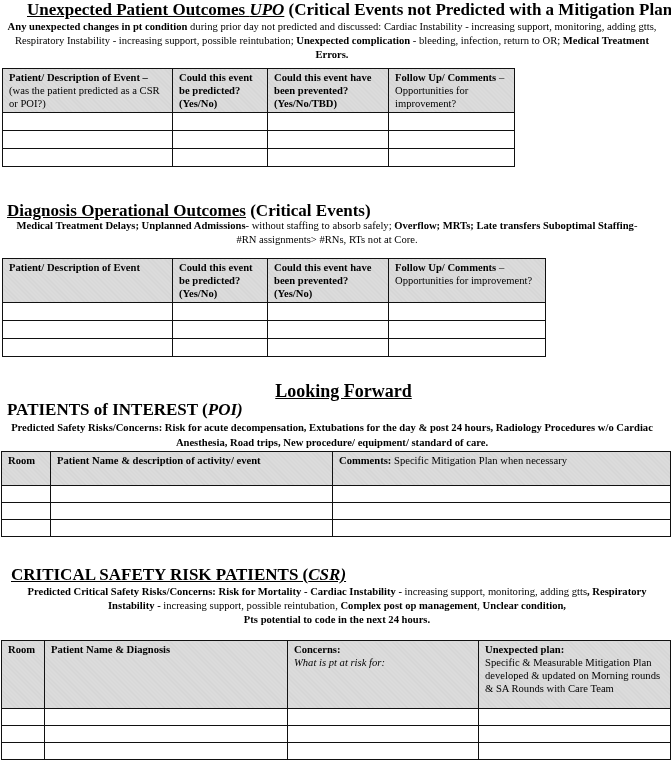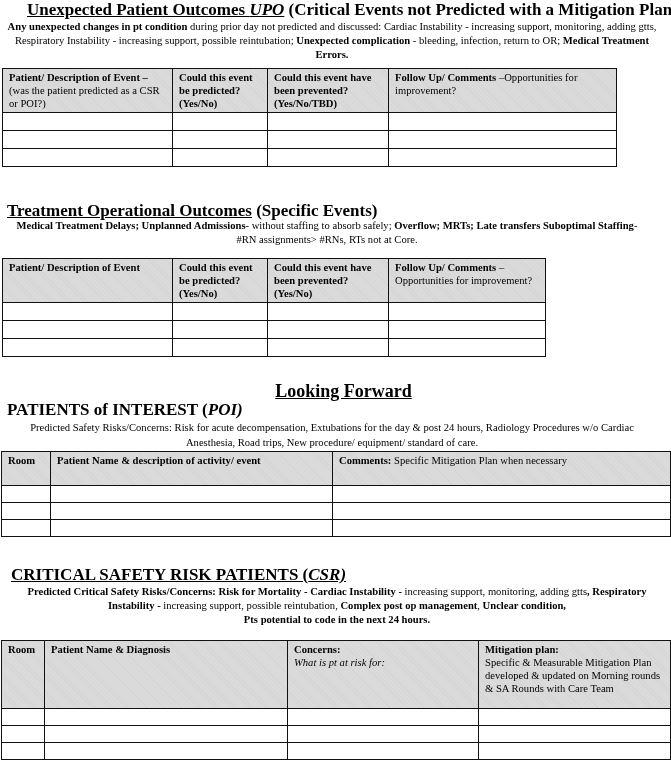--- a/index.html
+++ b/index.html
@@ -32,21 +32,21 @@
   .poi-title { font-size: 17px; font-weight: bold; line-height: 20px; }
 </style>
 </head>
 <body>
 
 <div class="abs h1" style="left:7px; top:0px;margin-left:20px;">
   <span class="ul"><span>Unexpected Patient Outcomes </span><i>UPO</i></span><span> (Critical Events not Predicted with a Mitigation Plan)</span>
 </div>
 <div class="abs desc" id="upo-desc" style="left:7px; top:20px; width:650px;"><b>Any unexpected changes in pt condition</b><span> during prior day not predicted and discussed: Cardiac Instability - increasing support, monitoring, adding gtts, Respiratory Instability - increasing support, possible reintubation; </span><b>Unexpected complication</b><span> - bleeding, infection, return to OR; </span><b>Medical Treatment Errors.</b></div>
 
-<table class="form" id="upo-table" style="left:2px; top:68px; width:615px;">
+<table class="form" id="upo-table" style="left:2px; top:68px; width:513px;">
   <colgroup>
       <col style="width:170px">
       <col style="width:95px">
       <col style="width:121px">
       <col>
     </colgroup>
   <thead>
       <tr class="hdr" style="height:42px">
         <th><b>Patient/ Description of Event –</b><span style="display: block;">(was the patient predicted as a CSR or POI?)</span></th>
         <th><b>Could this event be predicted? (Yes/No)</b></th>
@@ -70,21 +70,21 @@
       <tr style="height: 18px;">
         <td></td>
         <td></td>
         <td></td>
         <td></td>
       </tr>
     </tbody>
 </table>
 
 <div class="abs h1" style="left:7px; top:201px;">
-  <span class="ul">Treatment Operational Outcomes</span><span> (Specific Events)</span>
+  <span class="ul">Diagnosis Operational Outcomes</span><span> (Critical Events)</span>
 </div>
 <div class="abs desc" id="uoo-desc" style="left:7px; top:219px; width:640px;"><b>Medical Treatment Delays; Unplanned Admissions</b><span>- without staffing to absorb safely; </span><b>Overflow; MRTs; Late transfers Suboptimal Staffing</b><span>- #RN assignments&gt; #RNs, RTs not at Core.</span></div>
 
 <table class="form" id="uoo-table" style="left:2px; top:258px; width:544px;">
   <colgroup>
       <col style="width:170px">
       <col style="width:95px">
       <col style="width:121px">
       <col>
     </colgroup>
@@ -116,21 +116,21 @@
         <td></td>
       </tr>
     </tbody>
 </table>
 
 <div class="abs center-title" style="top:381px;">Looking Forward</div>
 
 <div class="abs poi-title" style="left:7px; top:400px;">
   <span>PATIENTS of INTEREST (</span><i>POI)</i>
 </div>
-<div class="abs desc" style="left:7px; top:420px; width:650px; line-height:15px;">Predicted Safety Risks/Concerns: Risk for acute decompensation, Extubations for the day &amp; post 24 hours, Radiology Procedures w/o Cardiac Anesthesia, Road trips, New procedure/ equipment/ standard of care.</div>
+<div class="abs desc" style="left:7px; top:420px; width:650px; line-height:15px;font-weight:bold;">Predicted Safety Risks/Concerns: Risk for acute decompensation, Extubations for the day &amp; post 24 hours, Radiology Procedures w/o Cardiac Anesthesia, Road trips, New procedure/ equipment/ standard of care.</div>
 
 <table class="form" id="poi-table" style="left:1px; top:451px; width:670px;">
   <colgroup>
       <col style="width:49px">
       <col style="width:282px">
       <col>
     </colgroup>
   <thead>
       <tr class="hdr" style="height:34px">
         <th><b>Room</b></th>
@@ -168,21 +168,21 @@
       <col style="width:43px">
       <col style="width:243px">
       <col style="width:191px">
       <col>
     </colgroup>
   <thead>
       <tr class="hdr" style="height:68px">
         <th><b>Room</b></th>
         <th><b>Patient Name &amp; Diagnosis</b></th>
         <th><b>Concerns:</b><span style="display: block; font-style: italic;">What is pt at risk for:</span></th>
-        <th><b>Mitigation plan:</b><span style="display: block;">Specific &amp; Measurable Mitigation Plan developed &amp; updated on Morning rounds &amp; SA Rounds with Care Team</span></th>
+        <th><b>Unexpected plan:</b><span style="display: block;">Specific &amp; Measurable Mitigation Plan developed &amp; updated on Morning rounds &amp; SA Rounds with Care Team</span></th>
       </tr>
     </thead>
   <tbody class="rows">
       <tr style="height: 17px;">
         <td></td>
         <td></td>
         <td></td>
         <td></td>
       </tr>
       <tr style="height: 17px;">

